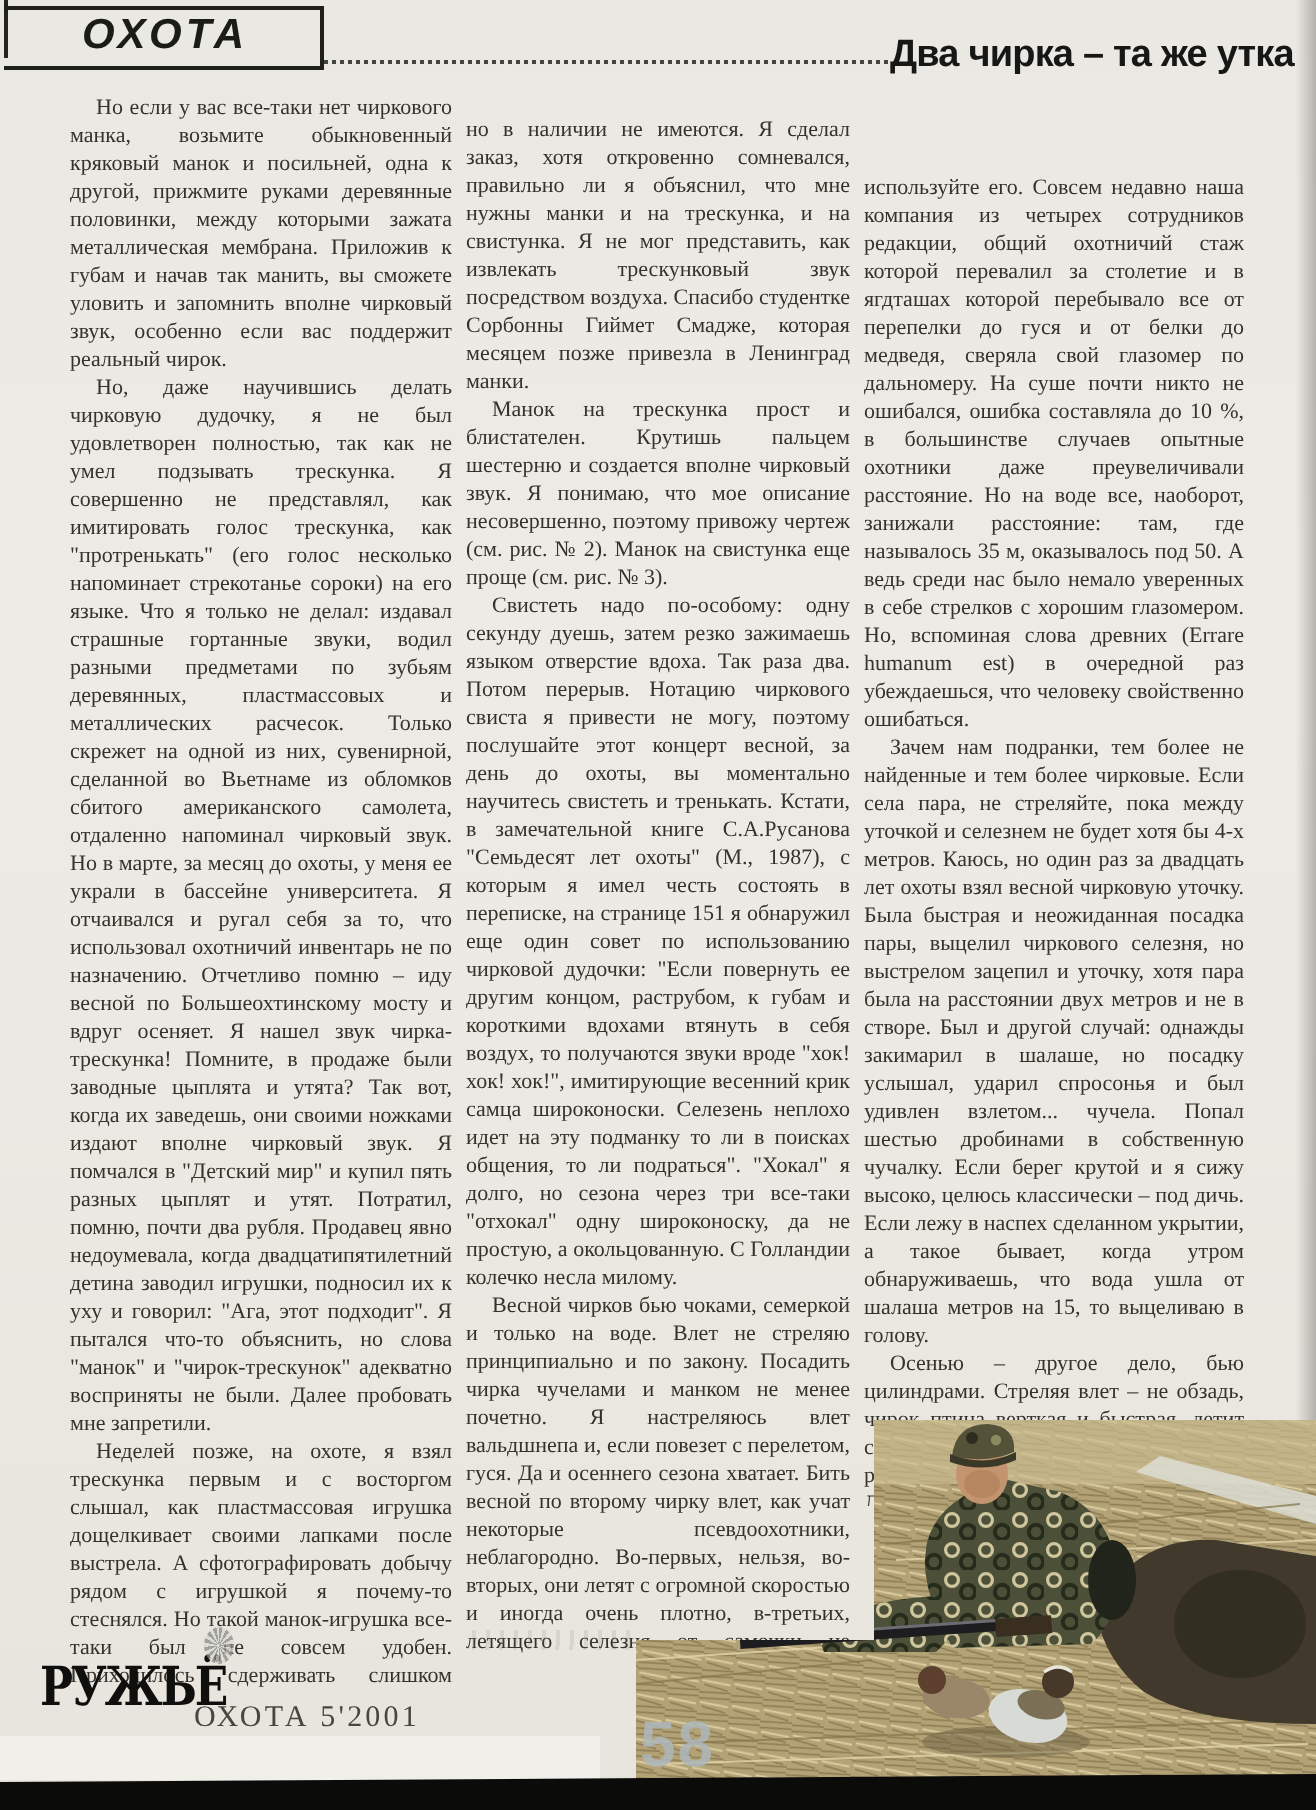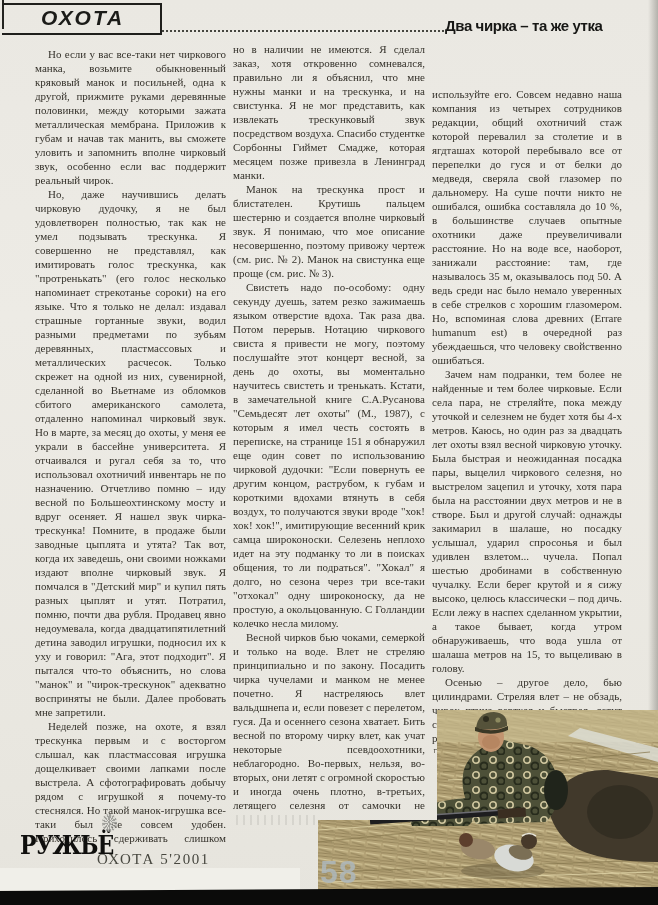--- a/index.html
+++ b/index.html
@@ -15,25 +15,25 @@
   .smudge{position:absolute;left:236px;top:815px;width:80px;height:10px;opacity:.14;
         background:repeating-linear-gradient(92deg,#6b6b66 0 2px,transparent 2px 7px);}
   
   .hdr-box{position:absolute;left:2px;top:3px;width:158px;height:28px;
         border-top:2px solid #1f1f1c;border-right:2px solid #1f1f1c;border-bottom:2px solid #1f1f1c;}
   .hdr-label{position:absolute;left:41px;top:6px;font-family:"Liberation Sans",sans-serif;
         font-weight:bold;font-size:21px;letter-spacing:2px;color:#1b1b18;font-style:italic;}
   .dotted-rule{position:absolute;left:162px;top:18px;width:282px;height:12px;
         border-bottom:2px dotted #45453f;}
   .art-title{position:absolute;left:445px;top:17px;width:200px;font-family:"Liberation Sans",sans-serif;
-        font-weight:bold;font-size:15px;letter-spacing:-0.4px;color:#171715;white-space:nowrap;}
+        font-weight:bold;font-size:19px;letter-spacing:-0.4px;color:#171715;white-space:nowrap;}
   
   .col{position:absolute;font-size:11px;line-height:14px;text-align:justify;overflow:hidden;}
   #col1{left:35px;top:47px;width:191px;height:799px;}
-  #col2{left:233px;top:42px;width:192px;height:772px;}
+  #col2{left:233px;top:58px;width:192px;height:772px;}
   #col3{left:432px;top:42px;width:190px;height:666px;margin-top:45px;}
   .para{margin:0;text-indent:13px;}
   .para.cont{text-indent:0;}
   
   #photo{position:absolute;left:318px;top:710px;width:340px;height:183px;
         clip-path:polygon(119px 0,340px 0,340px 183px,0 183px,0 110px,119px 110px);}
   #photo svg{display:block;}
   .pageno{position:absolute;left:2px;top:144px;font-family:"Liberation Sans",sans-serif;
         font-weight:bold;font-size:32px;color:#aeb8bc;opacity:.85;letter-spacing:1px;}
   

